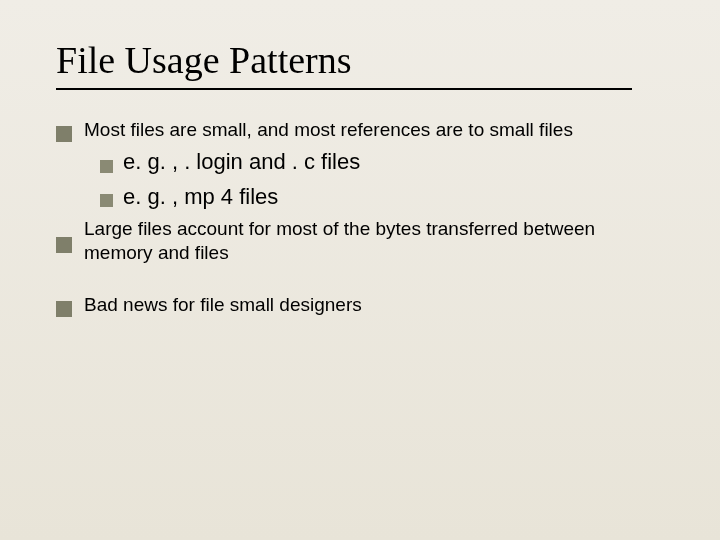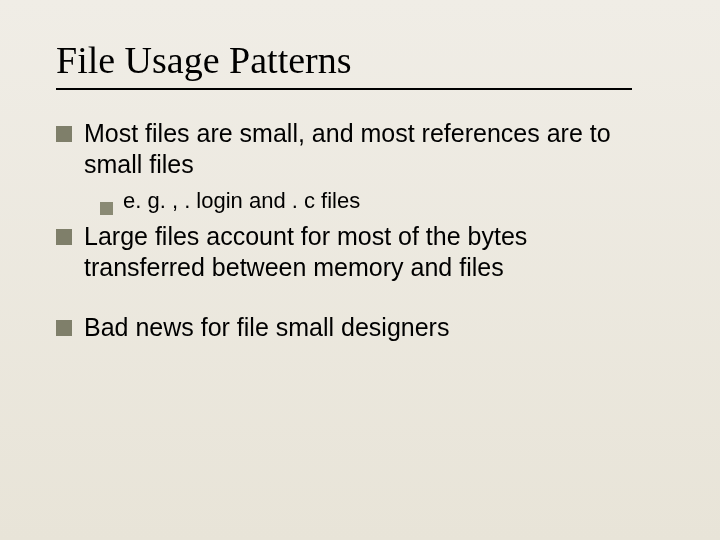--- a/index.html
+++ b/index.html
@@ -26,29 +26,29 @@
     font-weight: 400;
     margin: 0 0 6px 0;
     padding-bottom: 6px;
     border-bottom: 2px solid #000;
   }
   .content {
     margin-top: 28px;
   }
   .l1 {
     display: flex;
-    align-items: flex-start;
-    font-size: 25px;
+    align-items: center;
+    font-size: 19px;
     line-height: 1.25;
     margin-bottom: 6px;
     margin-left: 0;
   }
   .l2 {
     display: flex;
-    align-items: flex-end;
+    align-items: center;
     font-size: 22px;
     line-height: 1.3;
     margin-bottom: 6px;
     margin-left: 44px;
   }
   .bullet1 {
     flex: 0 0 auto;
     width: 16px;
     height: 16px;
     background: #7f7f6a;
@@ -82,20 +82,24 @@
       <span class="bullet1"></span>
       <span class="txt">Most files are small, and most references are to small files</span>
     </div>
 
     <div class="l2">
       <span class="bullet2"></span>
       <span class="txt">e. g. , . login and . c files</span>
     </div>
 
 
+    <div class="l2">
+      <span class="bullet2"></span>
+      <span class="txt">e. g. , mp 4 files</span>
+    </div>
 
     <div class="l1">
       <span class="bullet1"></span>
       <span class="txt">Large files account for most of the bytes transferred between memory and files</span>
     </div>
 
     <div class="gap"></div>
 
     <div class="l1">
       <span class="bullet1"></span>

